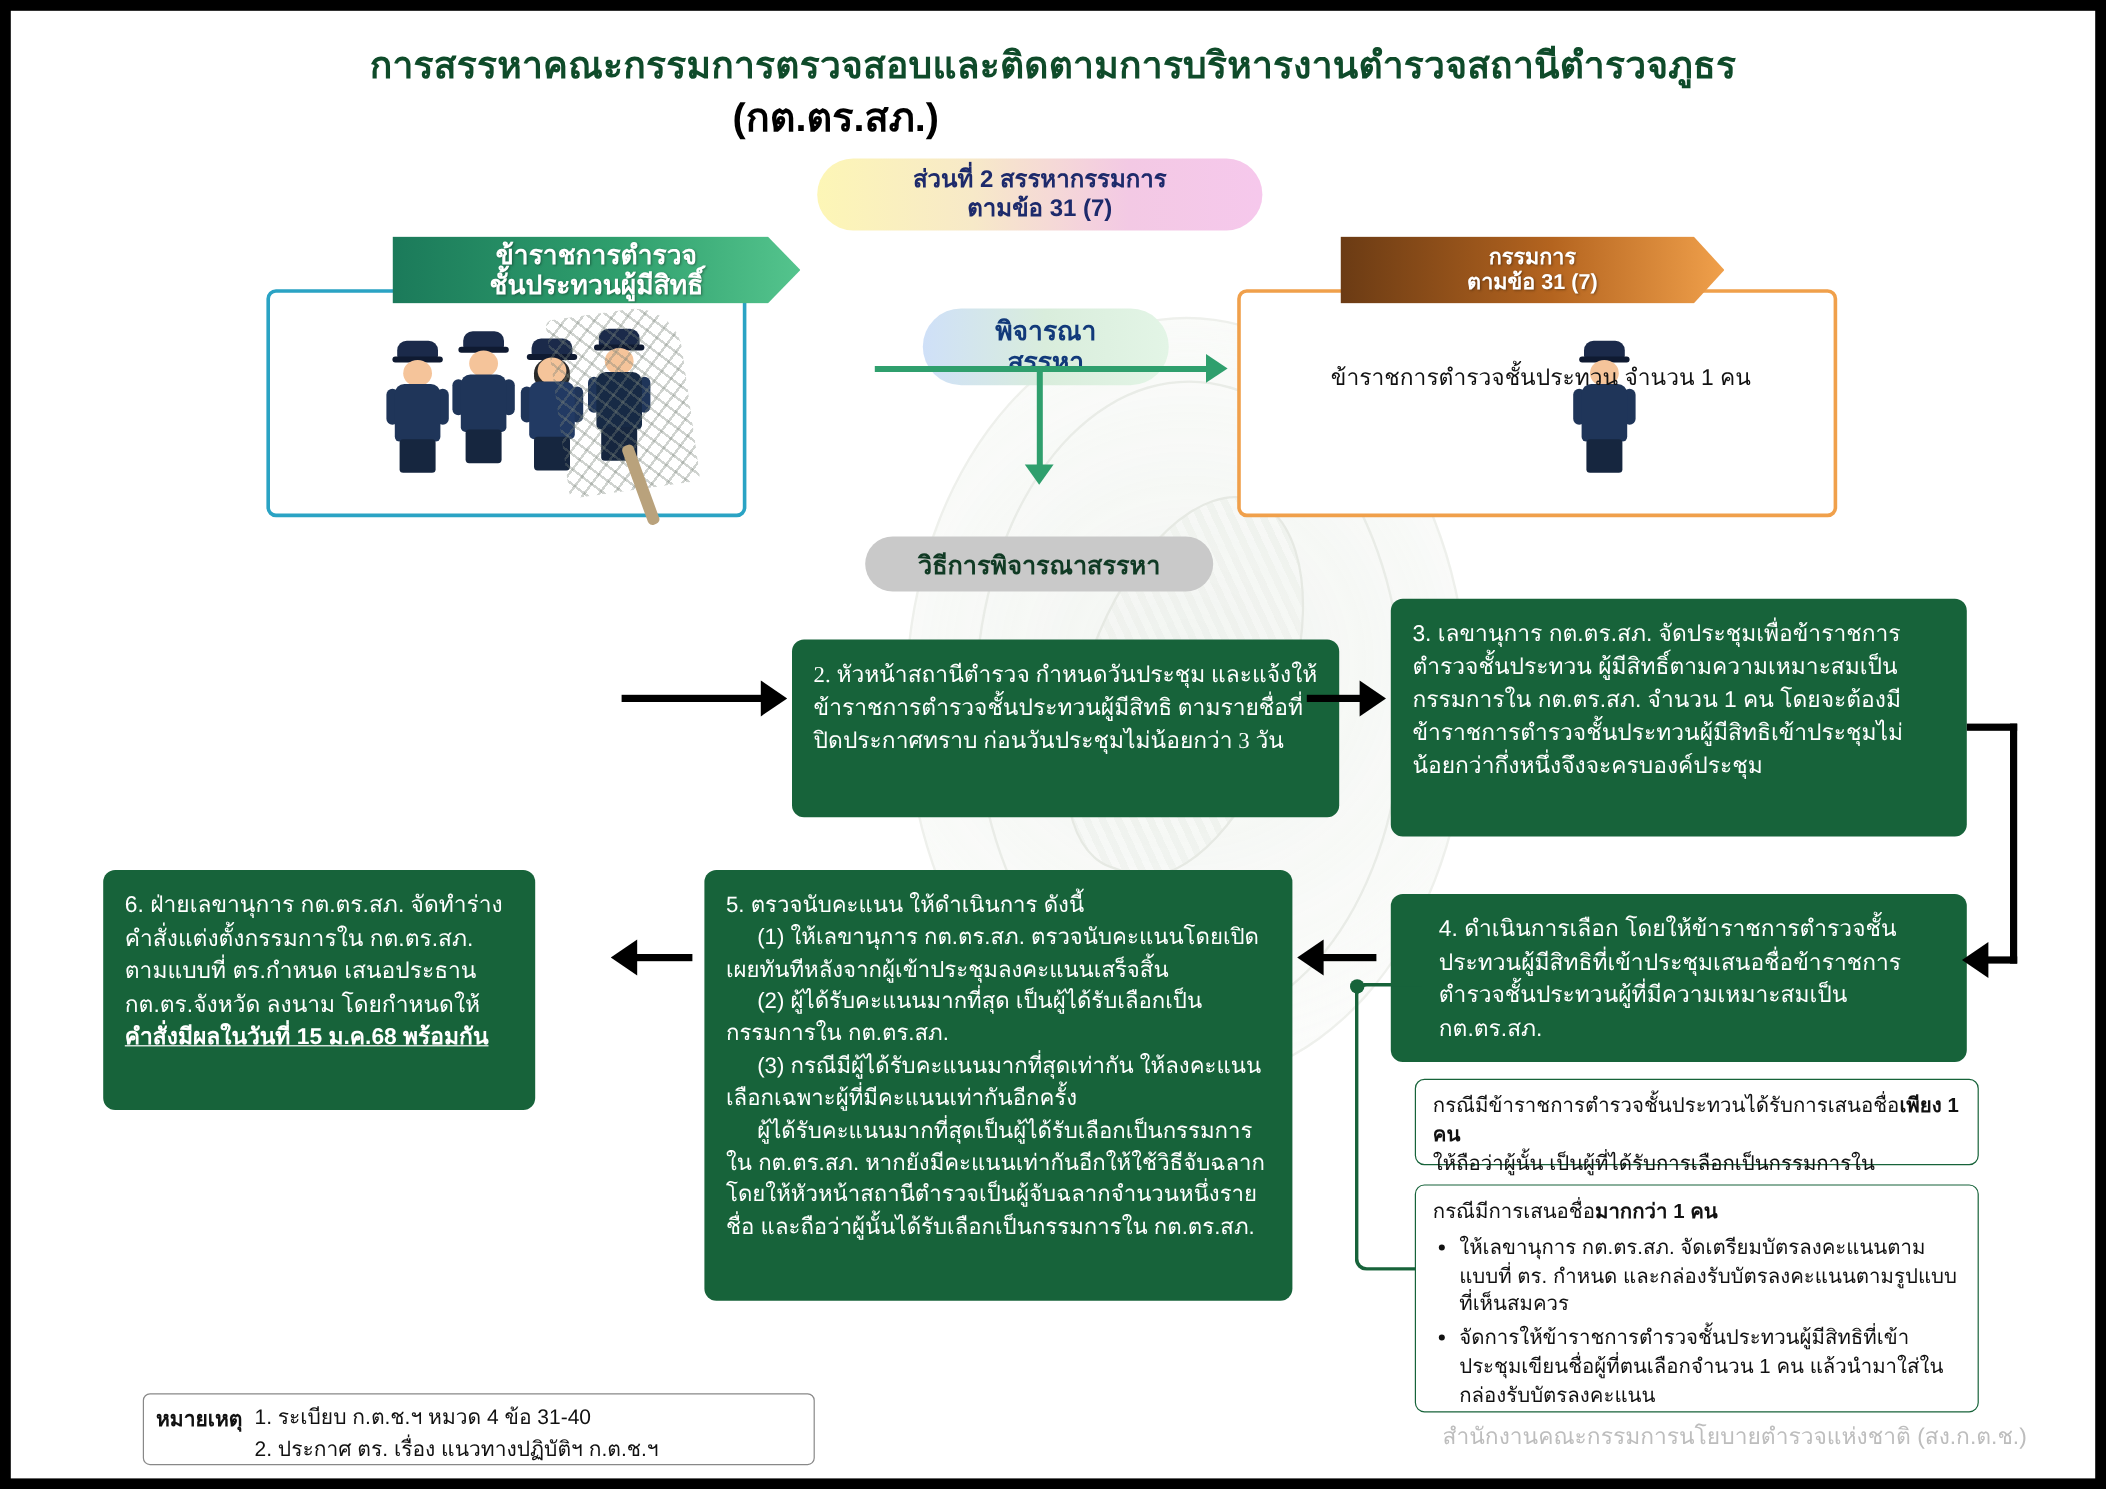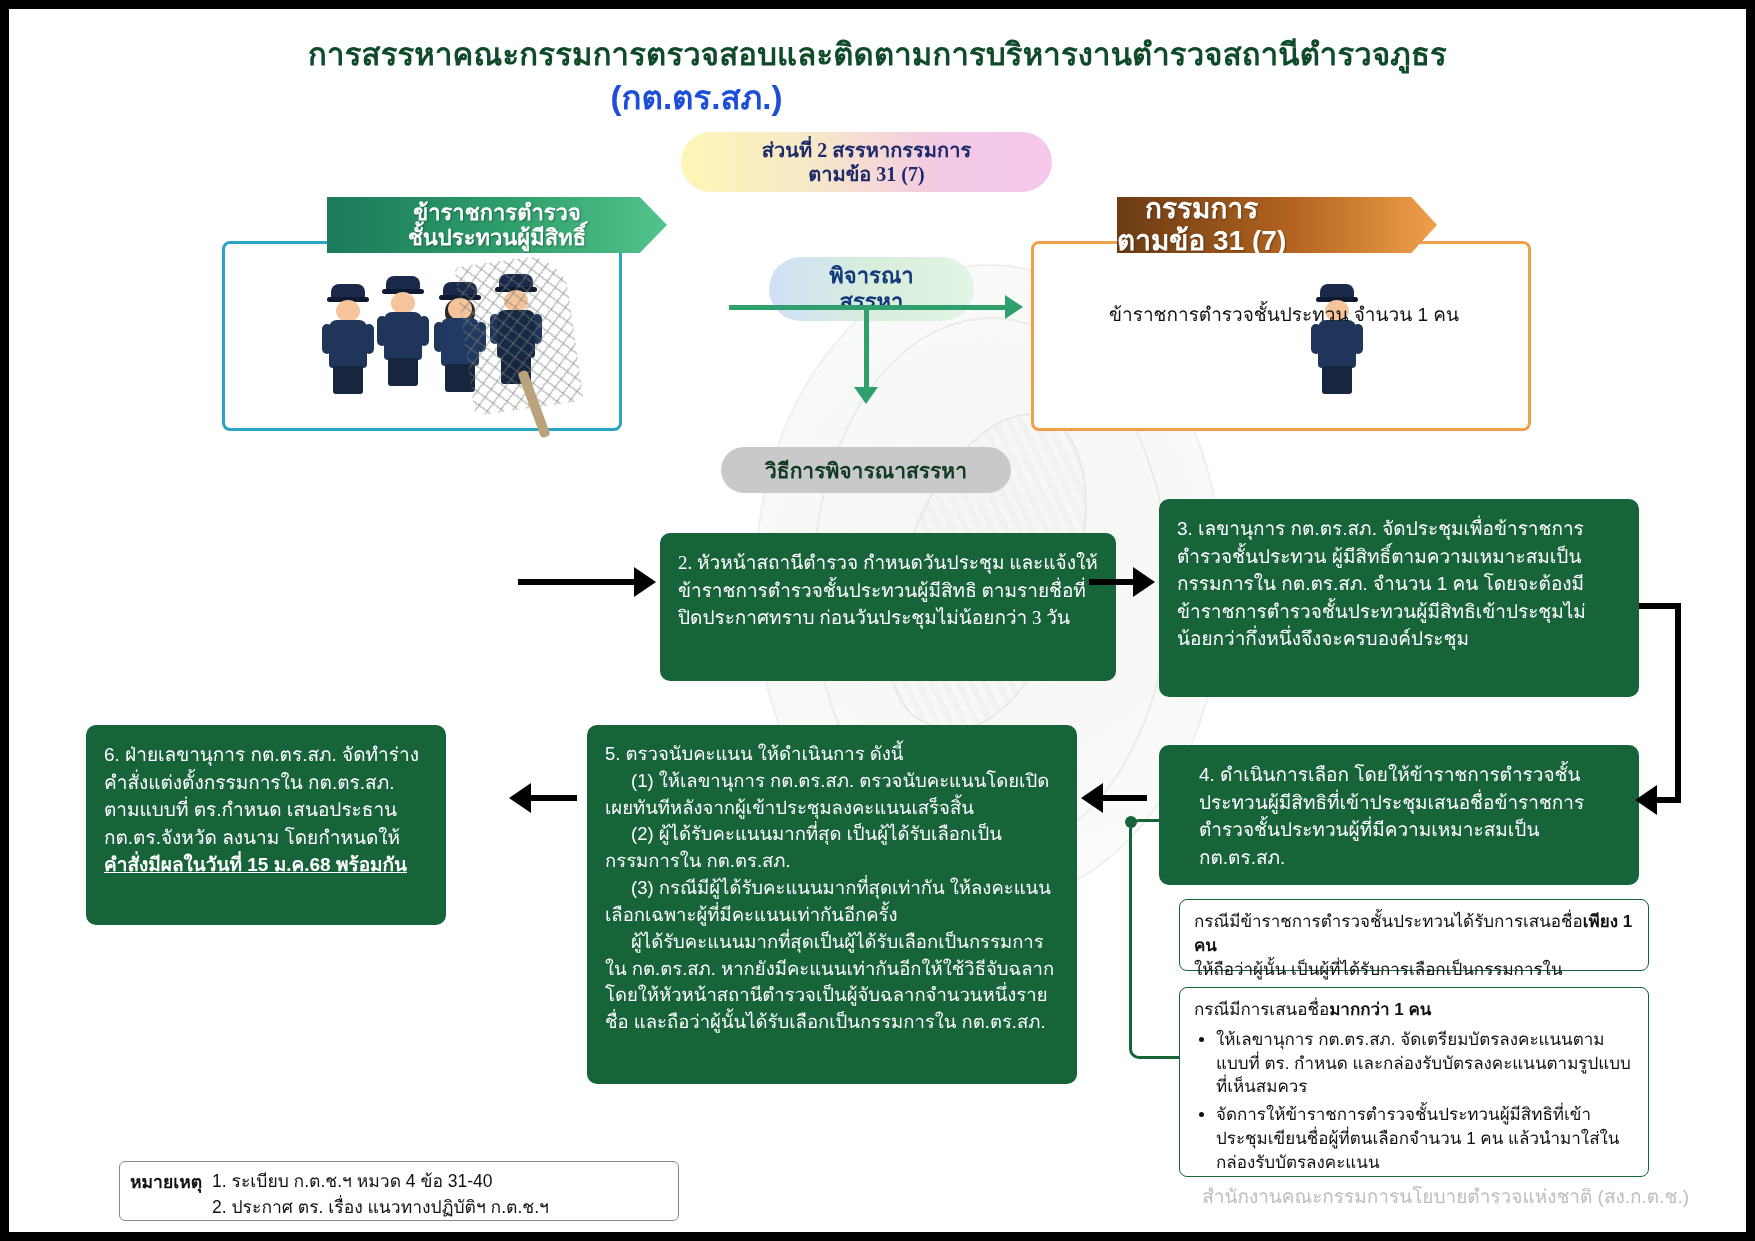--- a/index.html
+++ b/index.html
@@ -18,31 +18,31 @@
   }
   .abs { position:absolute; }
 
   
   #title-line1 {
     left:0; top:20px; width:1737px; text-align:center;
     font-size:31px; font-weight:bold; color:#0f4b2a; letter-spacing:.2px;
   }
   #title-line2 {
     left:0; top:62px; width:1375px; text-align:center;
-    font-size:33px; font-weight:bold; color:#1d4ed8;
+    font-size:33px; font-weight:bold; color:#000000;
   }
 
   
   #section-pill {
     left:672px; top:123px; width:371px; height:60px;
     border-radius:30px;
     background:linear-gradient(90deg,#fdf6b6 0%, #f7e9c8 35%, #f3c9e4 70%, #f6c8ec 100%);
     display:flex; align-items:center; justify-content:center;
     text-align:center; line-height:1.2;
-    font-size:20px; font-weight:bold; color:#1d2a6b;font-family:Liberation Serif, serif;
+    font-size:20px; font-weight:bold; color:#1d2a6b;
   }
 
   
   #left-banner {
     left:318px; top:188px; width:340px; height:56px;
     background:linear-gradient(90deg,#1b7a5a 0%, #2f9f6d 55%, #54c48d 100%);
     clip-path: polygon(0 0, 92% 0, 100% 50%, 92% 100%, 0 100%);
     display:flex; align-items:center; justify-content:center;
     color:#fff; font-weight:bold; font-size:22px; text-align:center; line-height:1.15;
     text-shadow:1px 1px 2px rgba(0,0,0,.35);
@@ -50,22 +50,22 @@
   #left-box {
     left:213px; top:232px; width:400px; height:190px;
     border:3px solid #2aa3c4; border-radius:8px; background:#fff;
   }
 
   
   #right-banner {
     left:1108px; top:188px; width:320px; height:56px;
     background:linear-gradient(90deg,#6b3b14 0%, #b4641f 55%, #f0a04b 100%);
     clip-path: polygon(0 0, 92% 0, 100% 50%, 92% 100%, 0 100%);
-    display:flex; align-items:center; justify-content:flex-start;
-    color:#fff; font-weight:bold; font-size:28px; text-align:center; line-height:1.15;
+    display:flex; align-items:center; justify-content:center;
+    color:#fff; font-weight:bold; font-size:18px; text-align:center; line-height:1.15;
     text-shadow:1px 1px 2px rgba(0,0,0,.35);
   }
   #right-box {
     left:1022px; top:232px; width:500px; height:190px;
     border:3px solid #f0a04b; border-radius:8px; background:#fff;
   }
   #right-box-text {
     left:1040px; top:290px; width:470px; text-align:center;
     font-size:19px; color:#111;
   }

